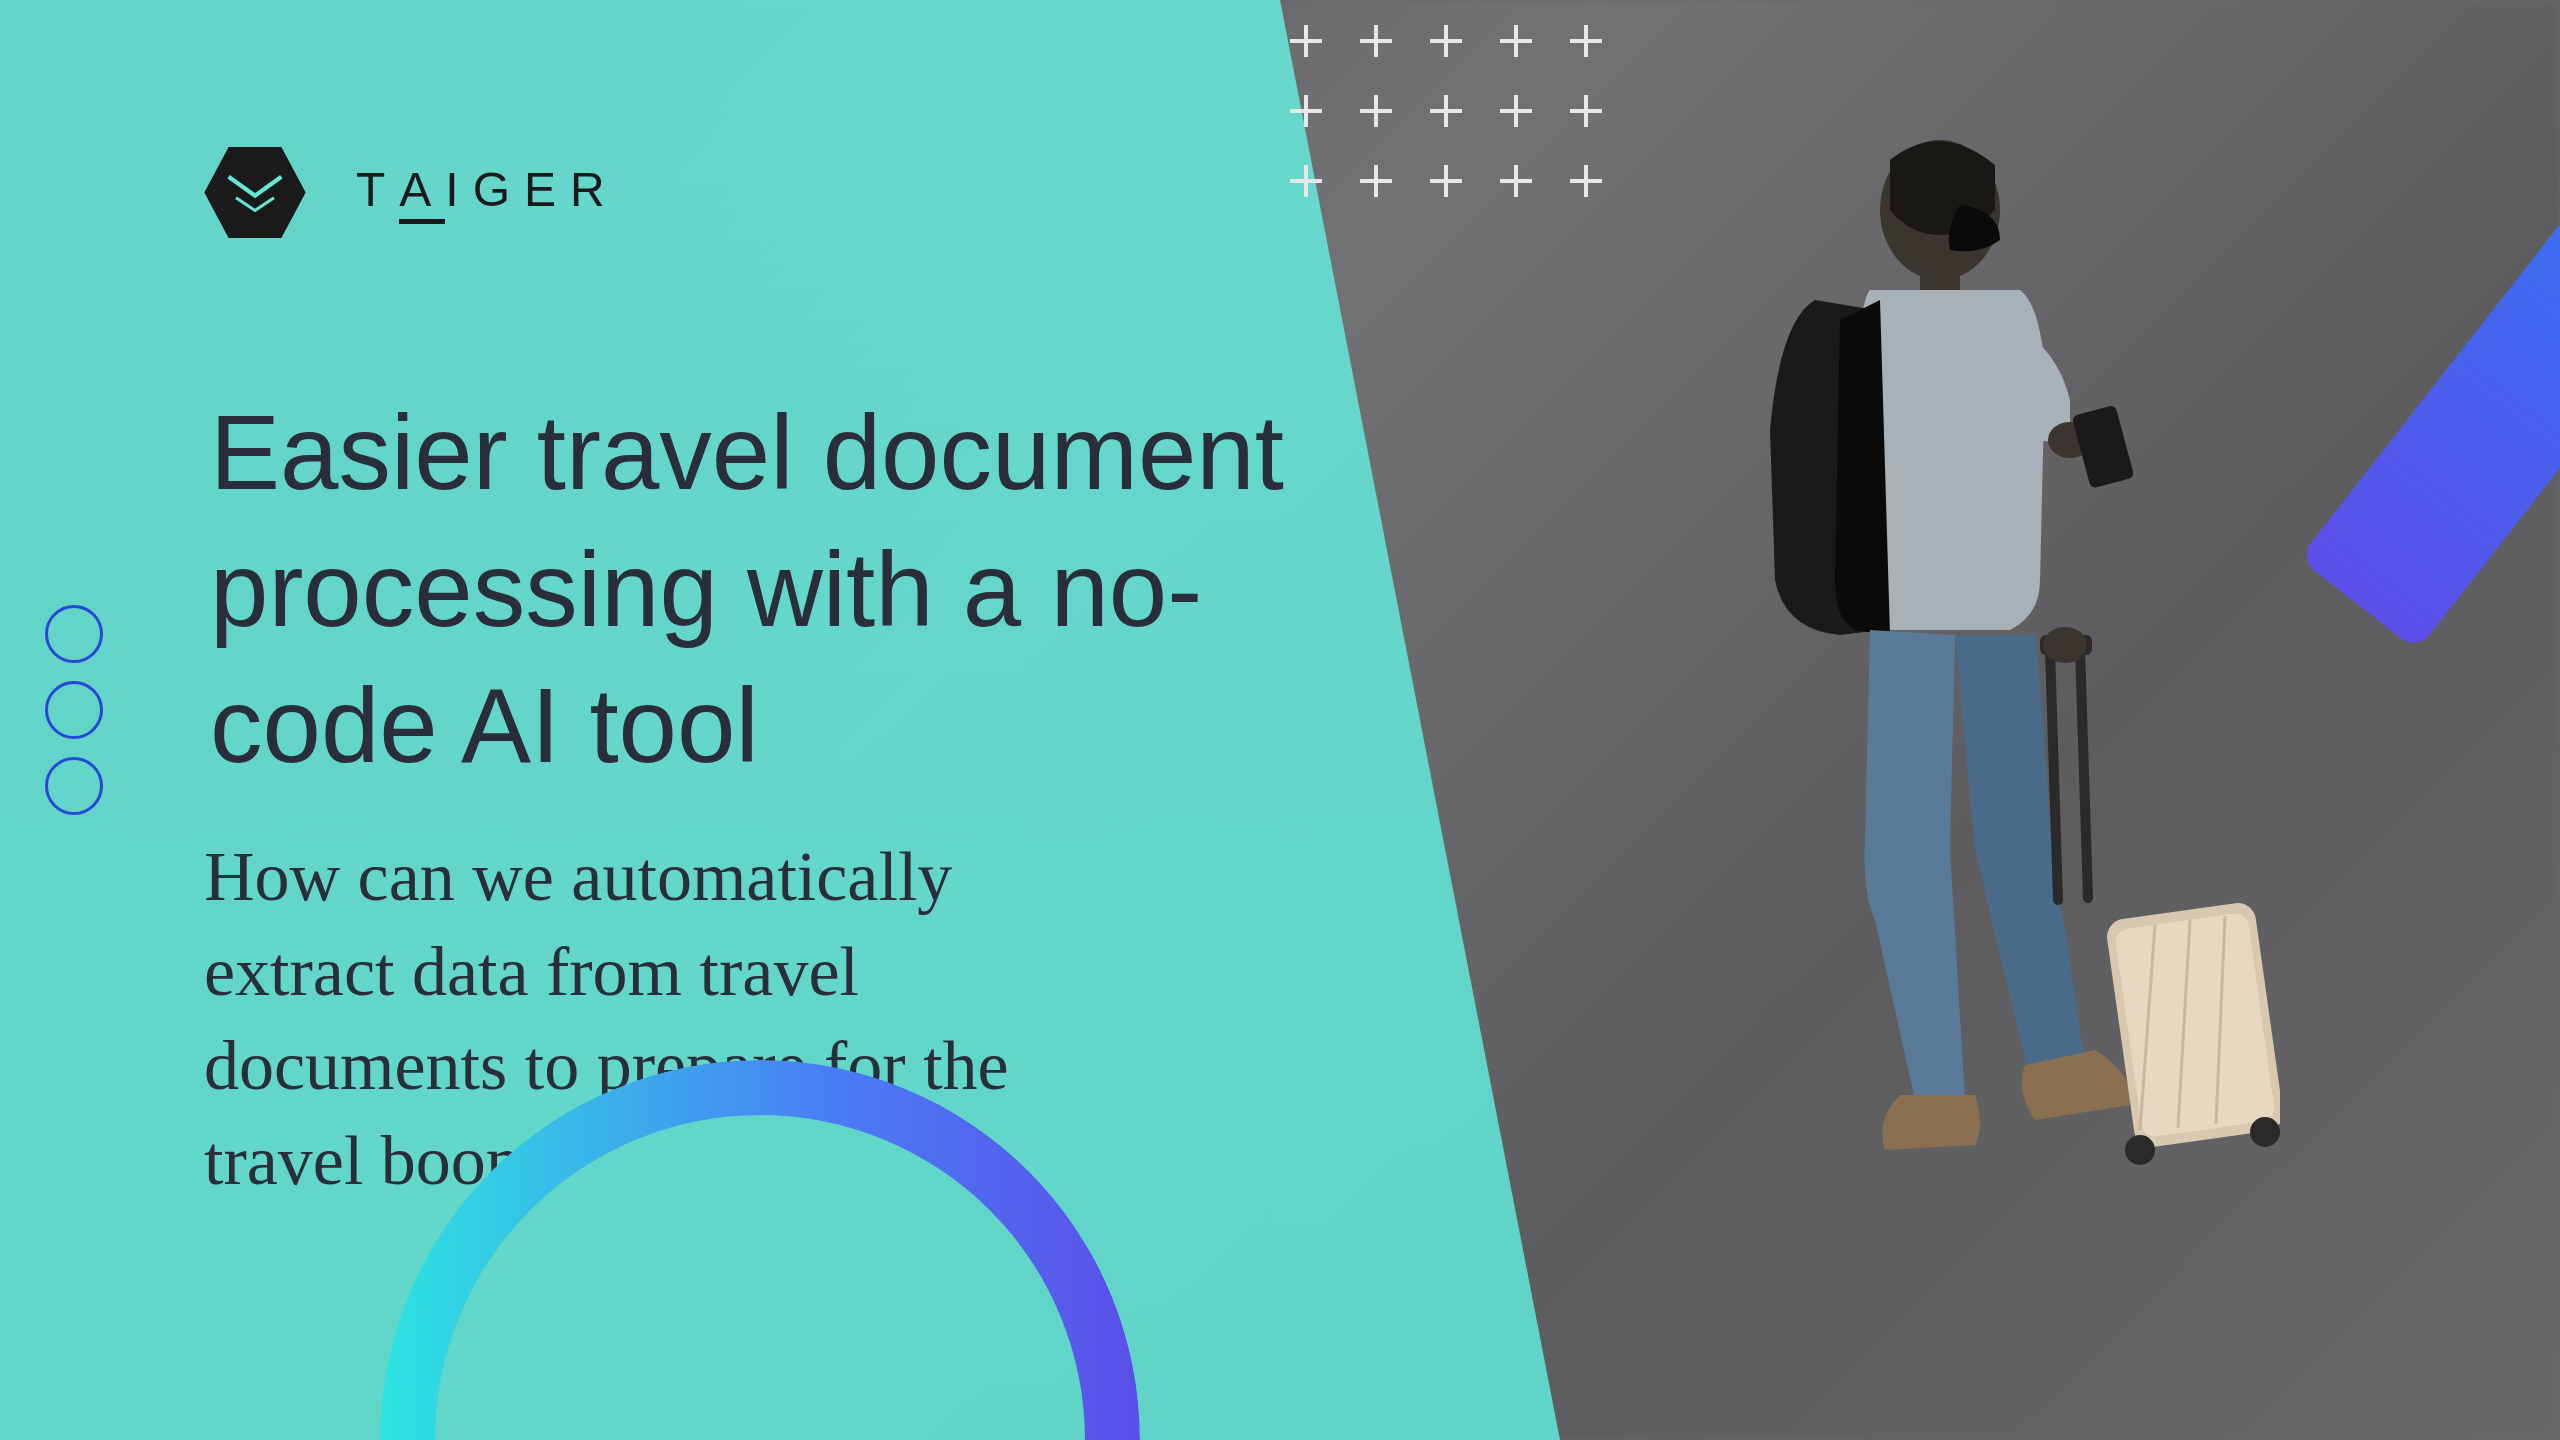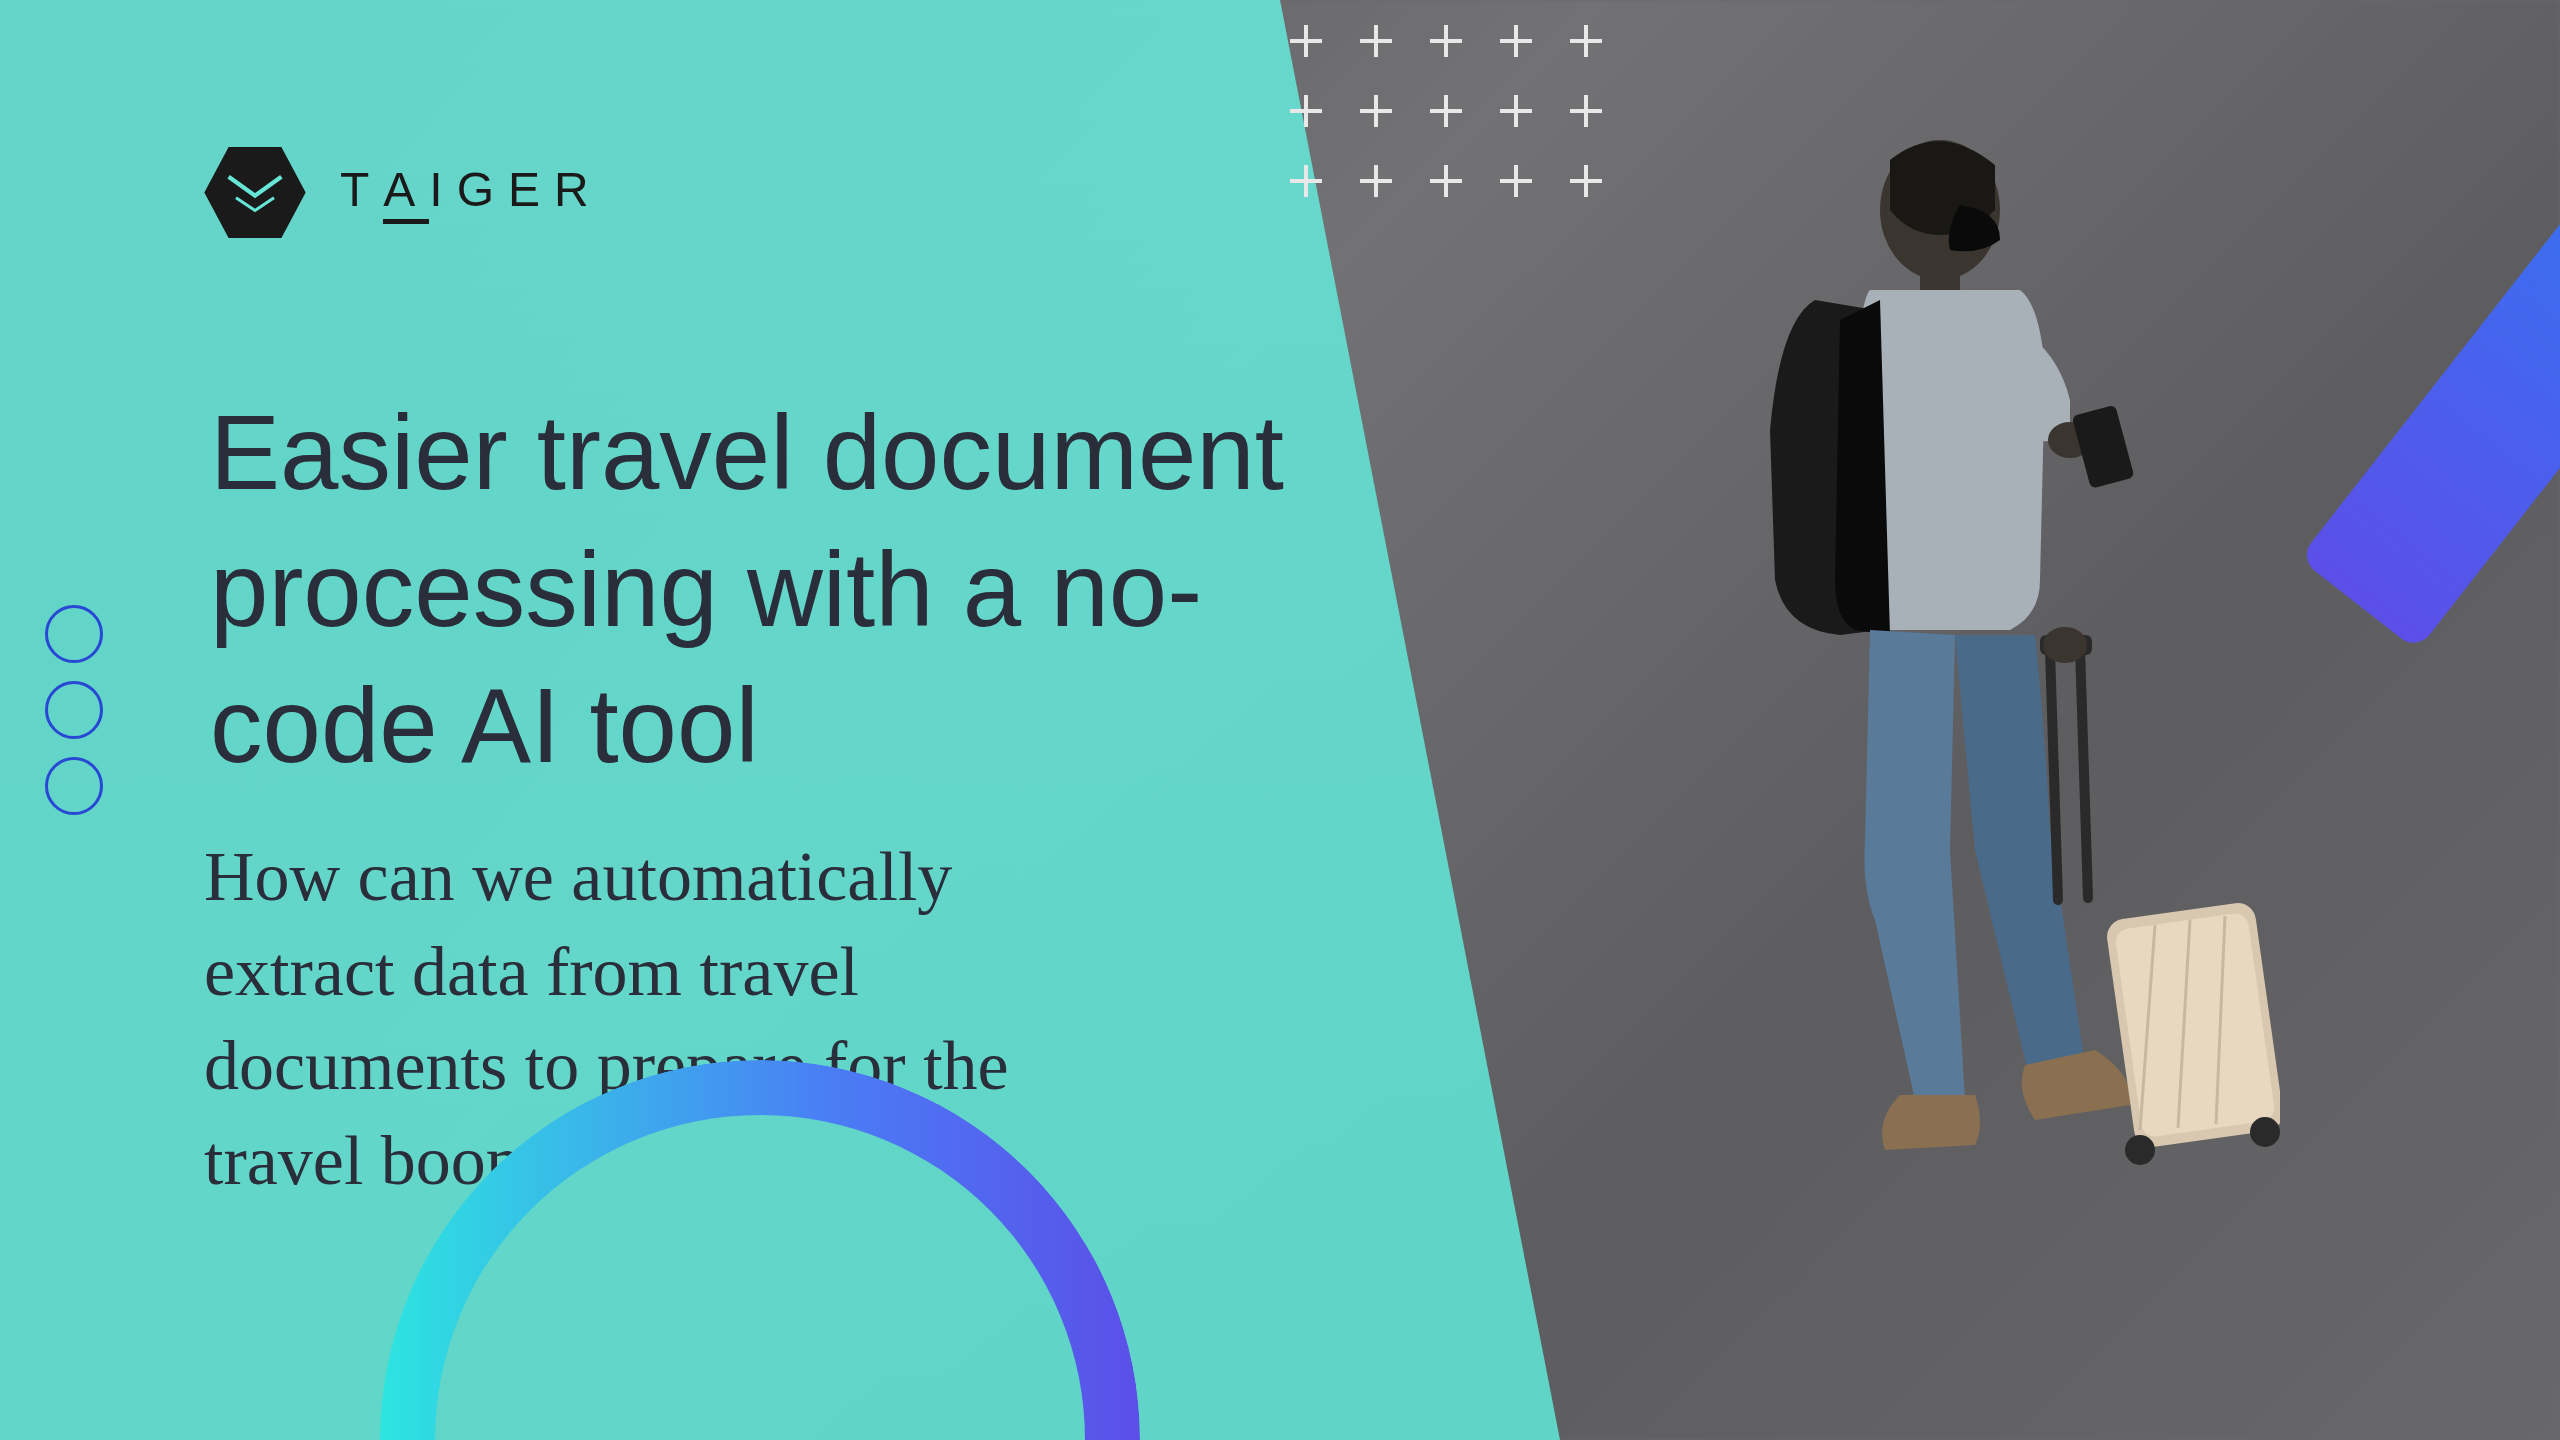--- a/index.html
+++ b/index.html
@@ -34,21 +34,21 @@
       background: linear-gradient(180deg, rgba(102, 230, 215, 0.88) 0%, rgba(95, 225, 210, 0.90) 100%);
       clip-path: polygon(0 0, 1280px 0, 1560px 100%, 0 100%);
     }
     
     .logo-container {
       position: absolute;
       top: 145px;
       left: 200px;
       display: flex;
       align-items: center;
-      gap: 30px;
+      gap: 46px;
     }
     
     .logo-hex {
       width: 110px;
       height: 95px;
       position: relative;
     }
     
     .hexagon {
       fill: #1a1a1a;

